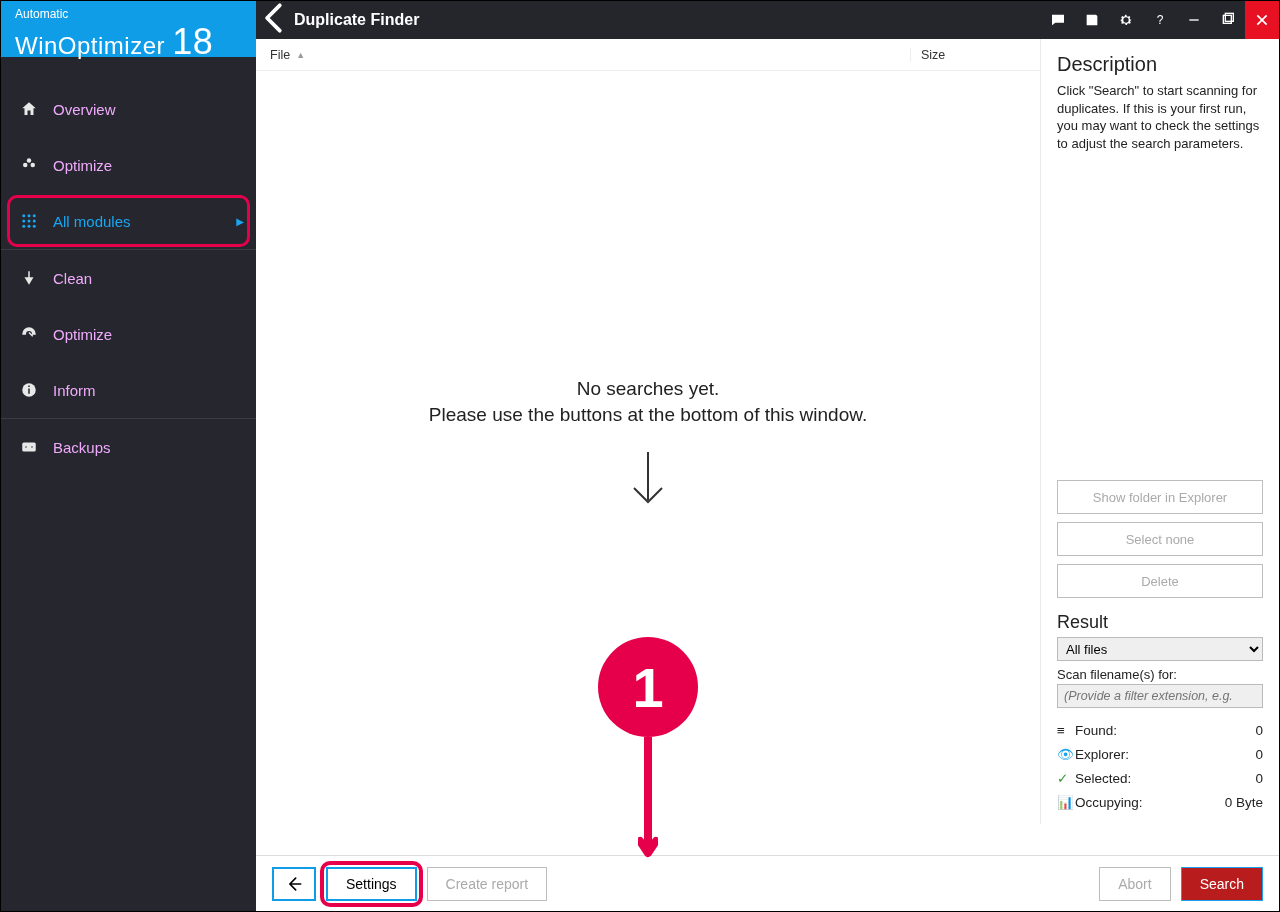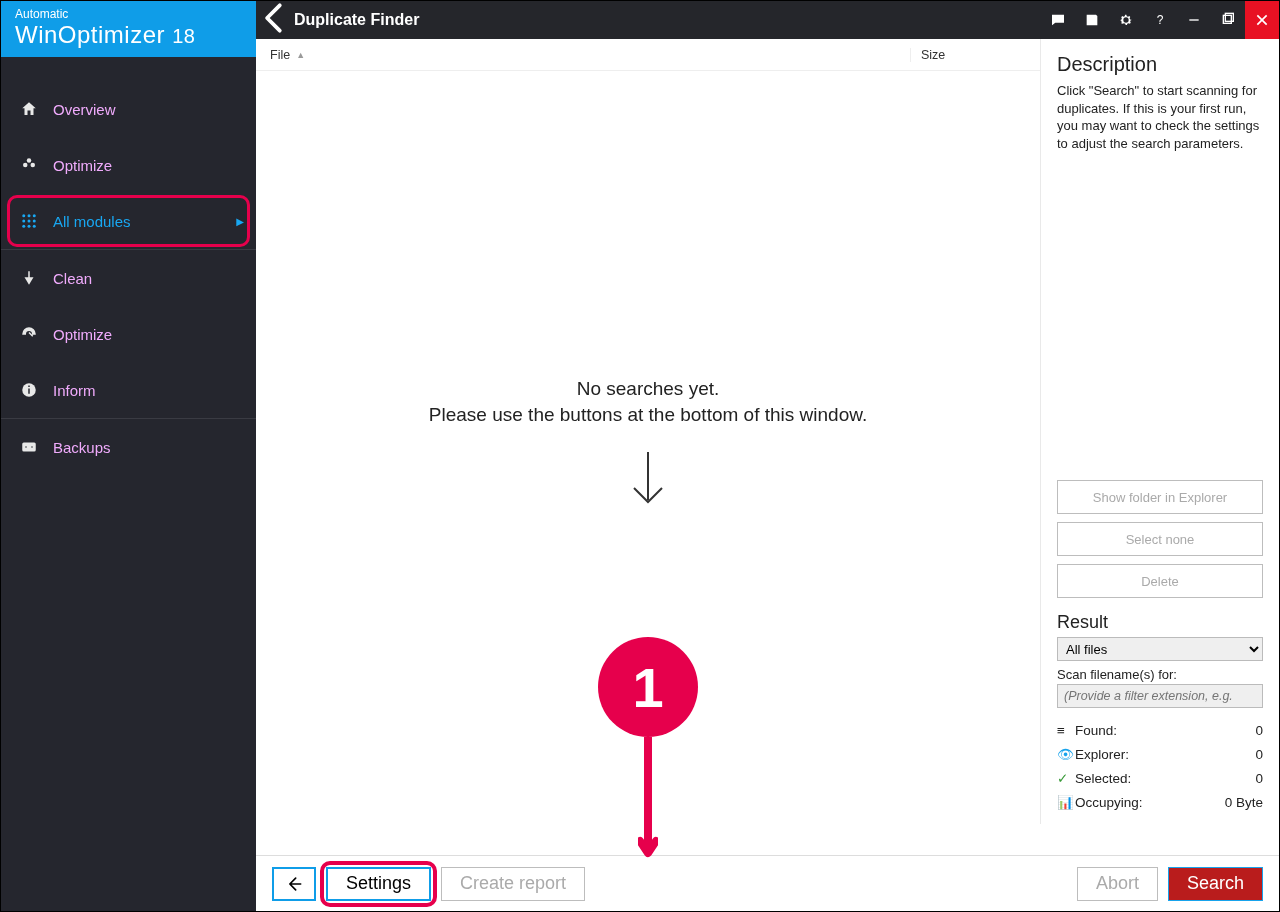--- a/index.html
+++ b/index.html
@@ -17,21 +17,21 @@
 .titlebar .close { background: #e81123; }
 
 
 .body { flex: 1; display: flex; min-height: 0; }
 
 
 .sidebar { width: 255px; background: #25262e; display: flex; flex-direction: column; }
 .brand { background: #0f9de8; color: #fff; padding: 6px 14px 10px; height: 56px; margin-top: -38px; position: relative; z-index: 2; }
 .brand .line1 { font-size: 12px; }
 .brand .line2 { font-size: 24px; font-weight: 300; letter-spacing: .5px; }
-.brand .ver { font-size: 20px; text-align: right; }
+.brand .ver { font-size: 36px; text-align: right; }
 
 .nav { padding-top: 24px; }
 .nav-item { height: 56px; display: flex; align-items: center; gap: 14px; padding: 0 18px; color: #f0abfc; font-size: 15px; cursor: pointer; position: relative; }
 .nav-item .nav-icon { width: 20px; height: 20px; display: flex; align-items: center; justify-content: center; }
 .nav-item .nav-icon svg { width: 18px; height: 18px; fill: #e8e8e8; }
 .nav-item.active { color: #18a7f2; position: relative; }
 .nav-item.active .nav-icon svg { fill: #18a7f2; }
 .nav-item .chev { position: absolute; right: 12px; font-size: 10px; color: #18a7f2; }
 .nav-highlight { position: absolute; inset: 2px 6px; border: 3px solid #e6004c; border-radius: 10px; pointer-events: none; }
 .nav-sep { height: 1px; background: #3a3b43; margin: 0 0 0 0; }
@@ -63,21 +63,21 @@
 .desc-panel .filter-label { font-size: 13px; margin: 6px 0 2px; }
 .desc-panel input[type=text] { width: 100%; height: 24px; border: 1px solid #bbb; background: #efefef; font-size: 12.5px; padding: 0 6px; color: #888; font-style: italic; }
 .stats { margin-top: 10px; }
 .stats .row { display: flex; align-items: center; height: 24px; font-size: 13.5px; }
 .stats .row .ic { width: 18px; display: flex; align-items: center; }
 .stats .row .lab { flex: 1; }
 .stats .row .val { }
 
 
 .bottombar { height: 56px; border-top: 1px solid #ddd; display: flex; align-items: center; padding: 0 16px; gap: 10px; }
-.bottombar .btn { height: 34px; padding: 0 18px; border: 1px solid #bdbdbd; background: #fff; font-size: 18px; cursor: pointer; }
+.bottombar .btn { height: 34px; padding: 0 18px; border: 1px solid #bdbdbd; background: #fff; font-size: 14px; cursor: pointer; }
 .bottombar .btn.square { width: 44px; padding: 0; display: flex; align-items: center; justify-content: center; border: 2px solid #0f9de8; }
 .bottombar .btn.primary { background: #b91c1c; border-color: #17a3ec; color: #fff; }
 .bottombar .btn.disabled { color: #aaa; cursor: default; }
 .bottombar .settings-hl { position: relative; }
 .bottombar .settings-hl .hl-border { position: absolute; inset: -6px; border: 4px solid #e6004c; border-radius: 10px; pointer-events: none; }
 .bottombar .spacer { flex: 1; }
 
 
 .callout { position: absolute; left: 342px; top: 598px; width: 100px; height: 230px; pointer-events: none; }
 .callout .bubble { width: 100px; height: 100px; border-radius: 50%; background: #e6004c; color: #fff; font-size: 56px; font-weight: 700; display: flex; align-items: center; justify-content: center; }

